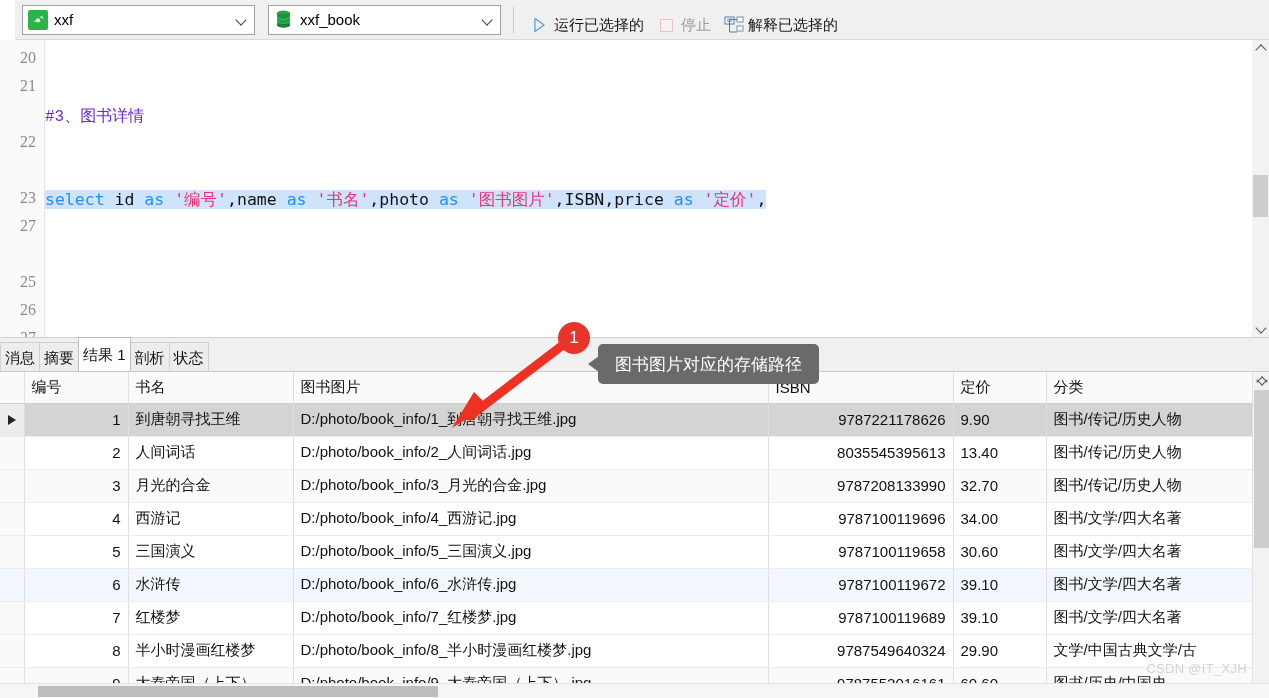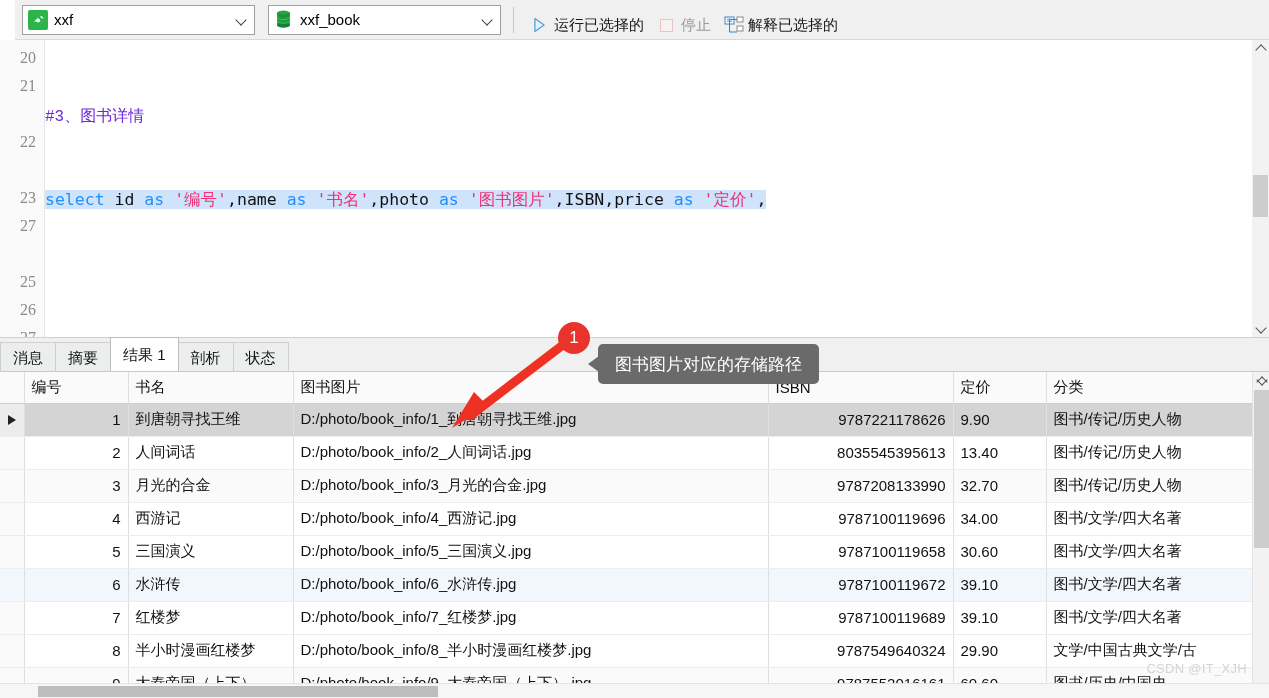--- a/index.html
+++ b/index.html
@@ -118,21 +118,21 @@
 
   
   .tabbar {
     position:absolute; left:0; top:337px; width:1269px; height:34px;
     background:#f0f0f0;
     border-top:1px solid #d0d0d0;
   }
   .tabbar .tabs { position:absolute; left:0; bottom:0; display:flex; align-items:flex-end; }
   .tab {
     height:29px; line-height:29px;
-    padding:0 12px; font-size:15px; color:#111;
+    padding:0 4px; font-size:15px; color:#111;
     background:#eceeee;
     border:1px solid #cfcfcf; border-bottom:none;
     margin-right:-1px;
     white-space:nowrap;
   }
   .tab.active {
     background:#ffffff; height:34px; line-height:33px;
     border-color:#bdbdbd;
     position:relative; z-index:3;
   }

